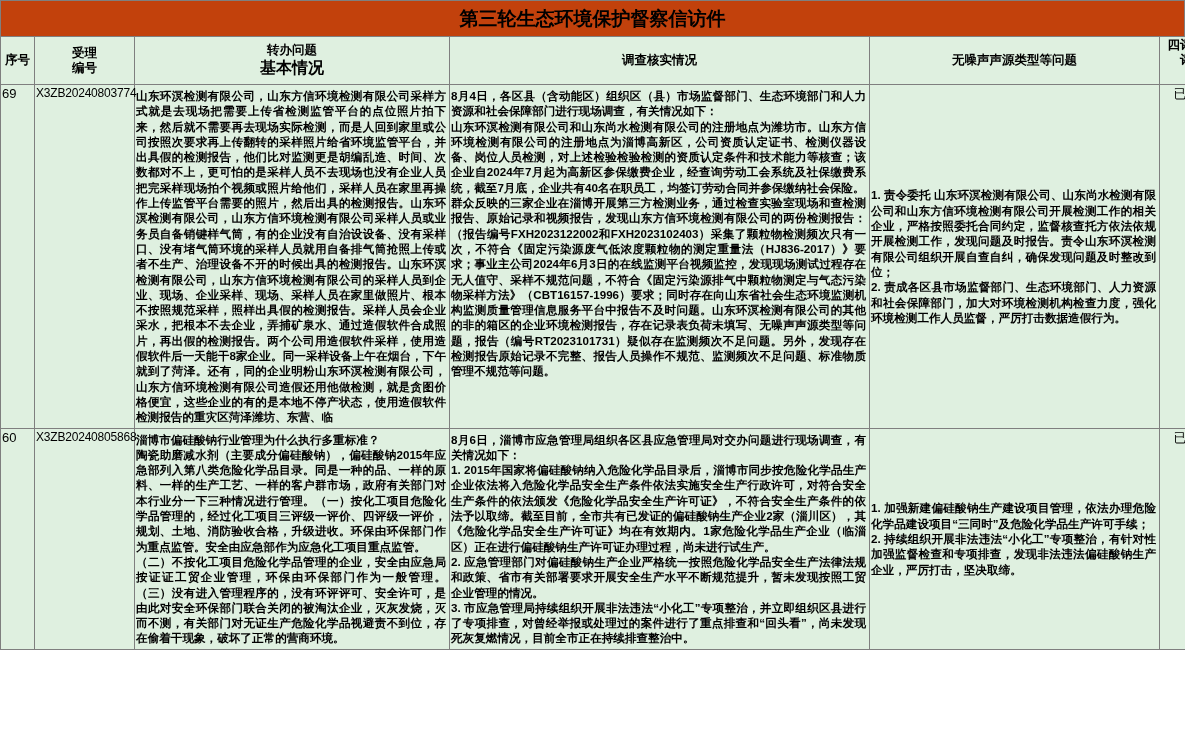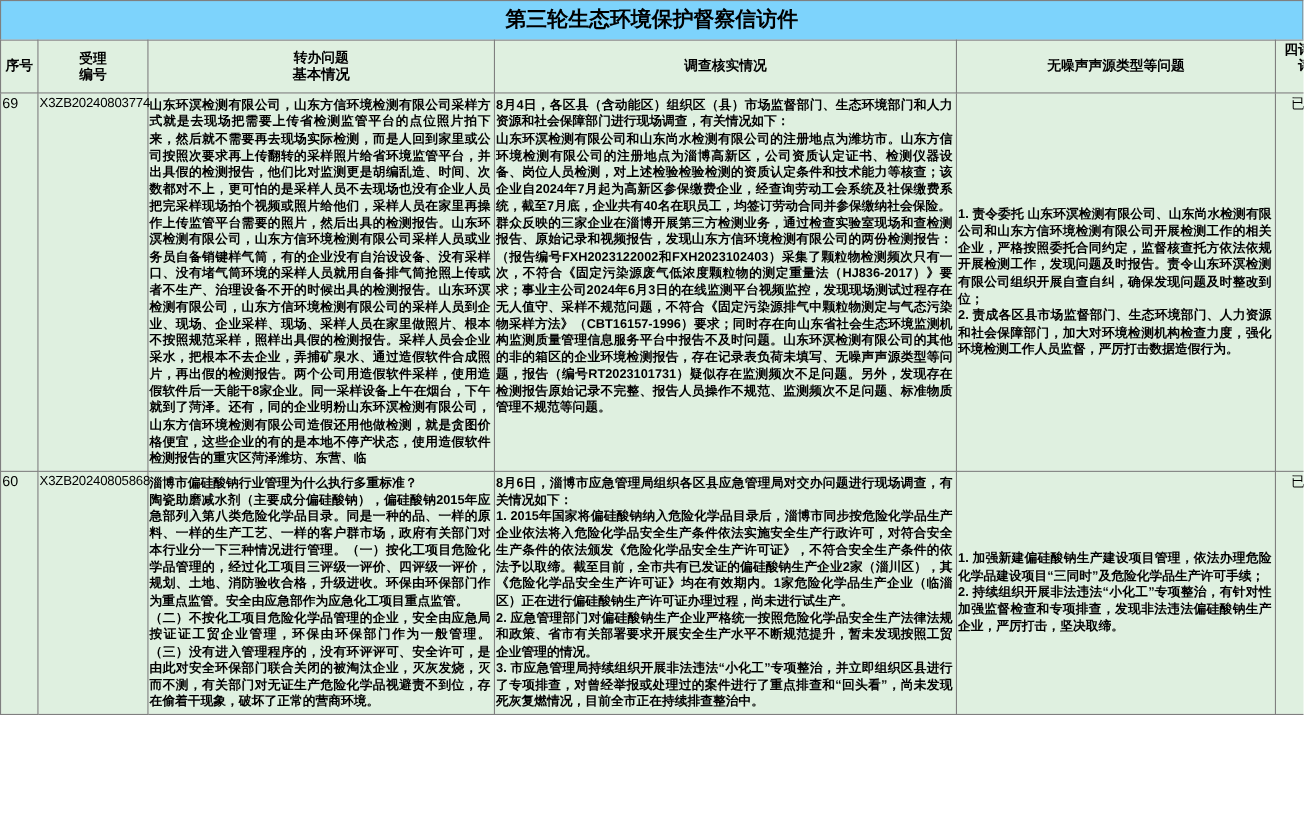--- a/index.html
+++ b/index.html
@@ -20,21 +20,21 @@
     background: #ffffff;
   }
   .doc-title {
     width: 1185px;
     height: 36px;
     line-height: 36px;
     text-align: center;
     font-size: 19px;
     font-weight: bold;
     color: #000000;
-    background: #7dd3fc;
+    background: #c2410c;
     border: 1px solid #7f7f7f;
     border-bottom: none;
   }
   table.main {
     width: 1185px;
     border-collapse: collapse;
     table-layout: fixed;
   }
   table.main th, table.main td {
     border: 1px solid #7f7f7f;
@@ -87,21 +87,21 @@
   td.body.centered-block {
     vertical-align: middle;
   }
   .hdr-two-line {
     display: block;
     line-height: 1.2;
   }
   .hdr-sub {
     display: block;
     font-weight: bold;
-    font-size: 13px;
+    font-size: 16px;
     line-height: 1.2;
   }
 </style>
 </head>
 <body>
 
 <div class="page">
 
   <div class="doc-title">第三轮生态环境保护督察信访件</div>
 

